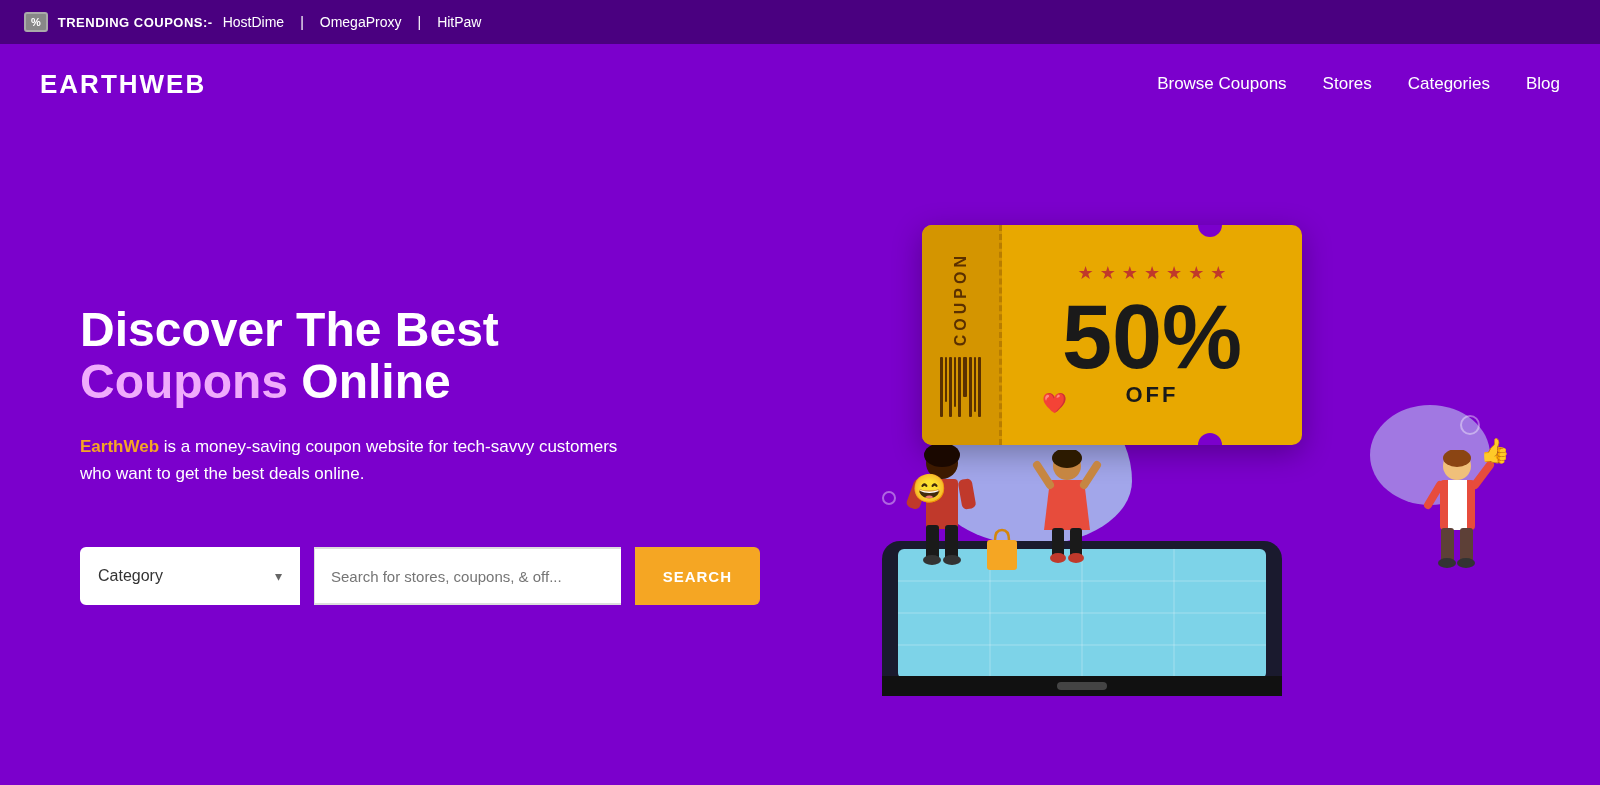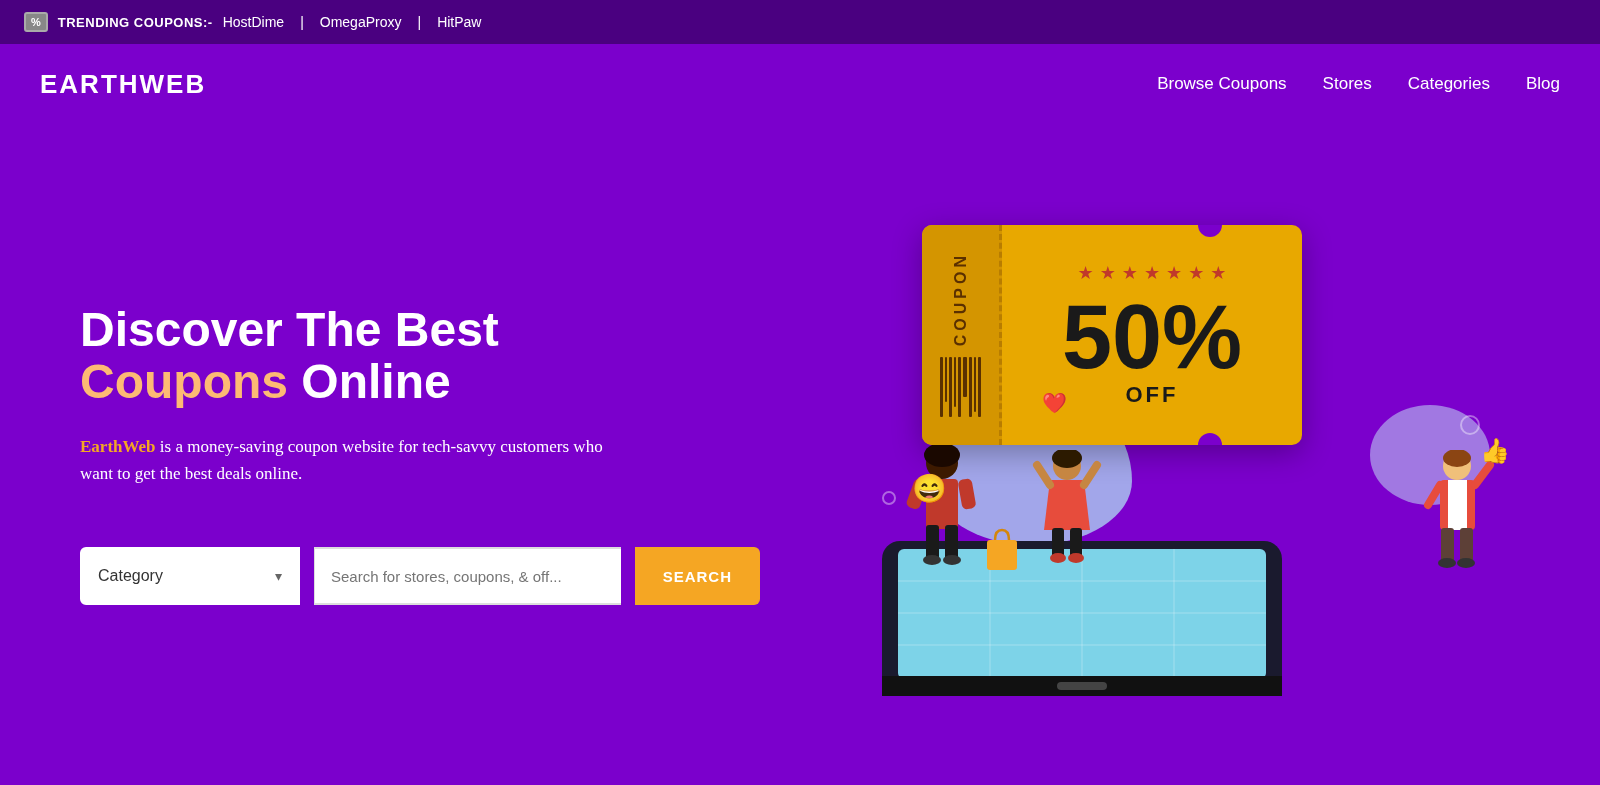--- a/index.html
+++ b/index.html
@@ -91,34 +91,33 @@
     }
 
     .hero-title {
       color: white;
       font-size: 48px;
       font-weight: 700;
       line-height: 1.1;
       margin-bottom: 24px;
     }
     .hero-title-orange {
-      color: #fdba74;
+      color: #f0abfc;
       text-align: right;
     }
     .hero-title-white {
       color: white;
     }
 
     .hero-subtitle {
       color: white;
       font-size: 17px;
       line-height: 1.6;
       max-width: 540px;
       margin-bottom: 60px;
-      font-family: Liberation Serif, serif;
     }
     .hero-subtitle .brand {
       color: #f5a623;
       font-weight: 600;
     }
 
     .search-bar {
       display: flex;
       align-items: center;
       gap: 14px;

